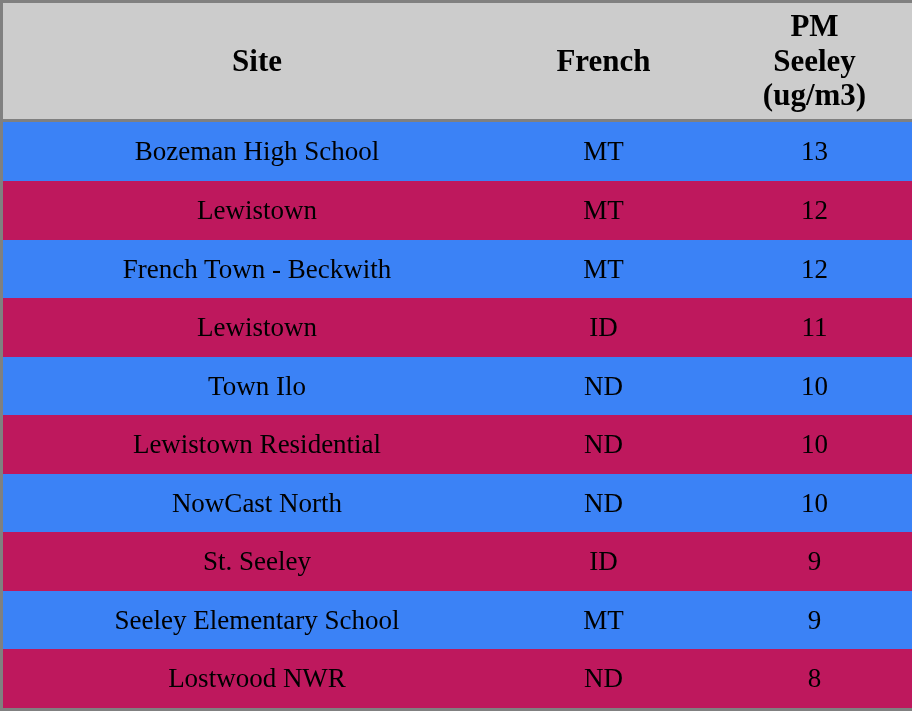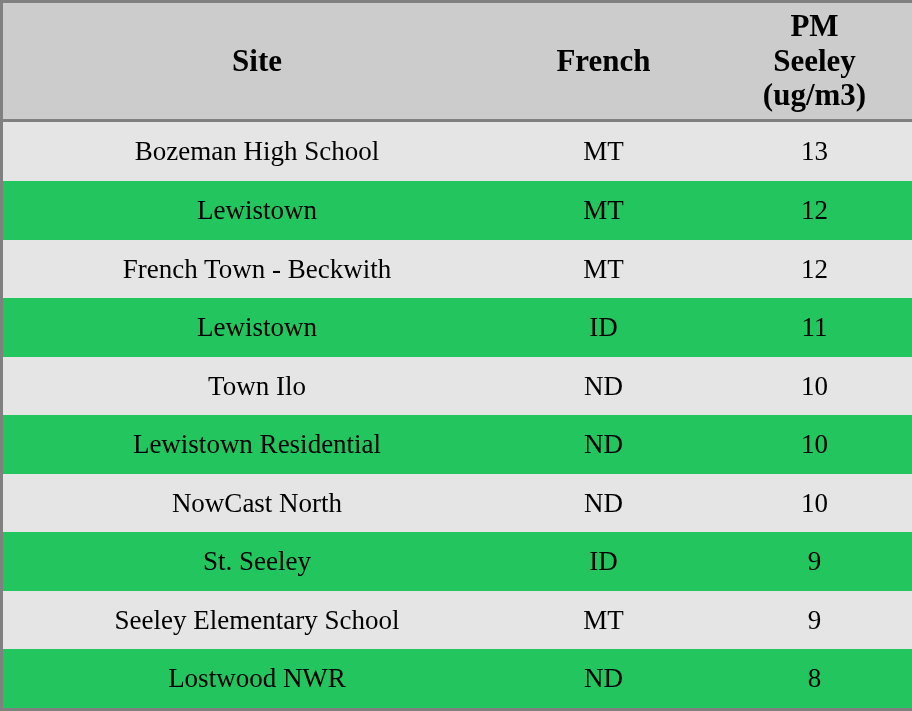--- a/index.html
+++ b/index.html
@@ -42,22 +42,22 @@
   thead th.col-pm { width: 229px; }
   tbody td {
     font-size: 27px;
     color: #000000;
     text-align: center;
     vertical-align: middle;
     padding: 4px 6px;
     border: none;
     white-space: nowrap;
   }
-  tbody tr.odd-row td { background: #e5e5e5; }
-  tbody tr.even-row td { background: #22c55e; }
+  tbody tr.odd-row td { background: #3b82f6; }
+  tbody tr.even-row td { background: #be185d; }
 </style>
 </head>
 <body>
 
 <div class="table-wrap">
   <table class="data-table">
     <thead>
       <tr>
         <th class="col-site">Site</th>
         <th class="col-state">French</th>

